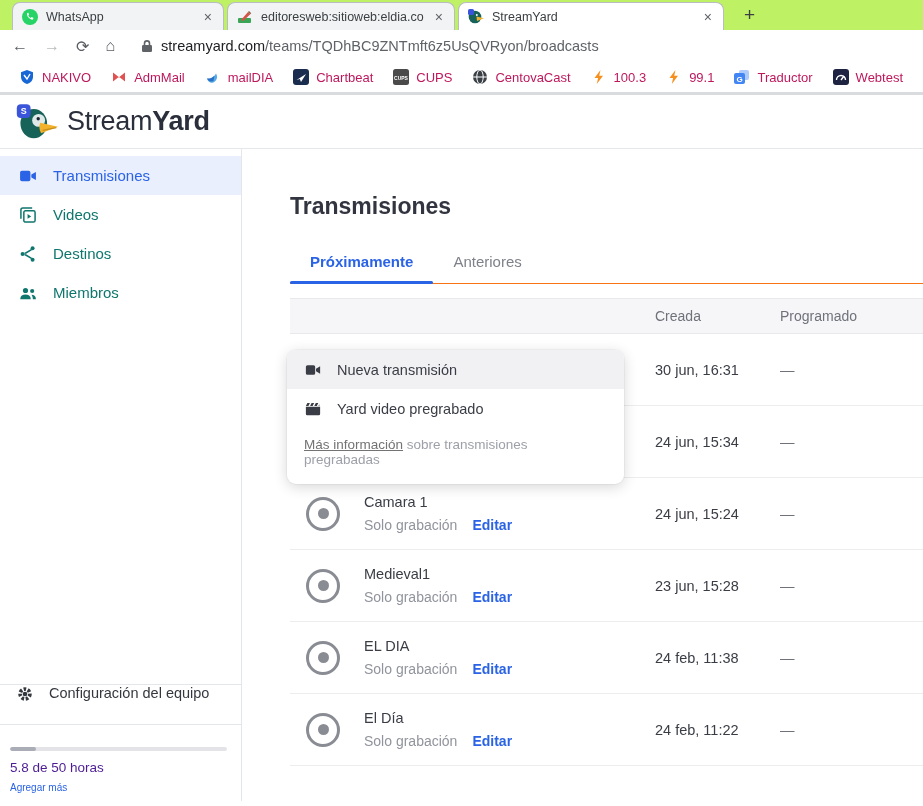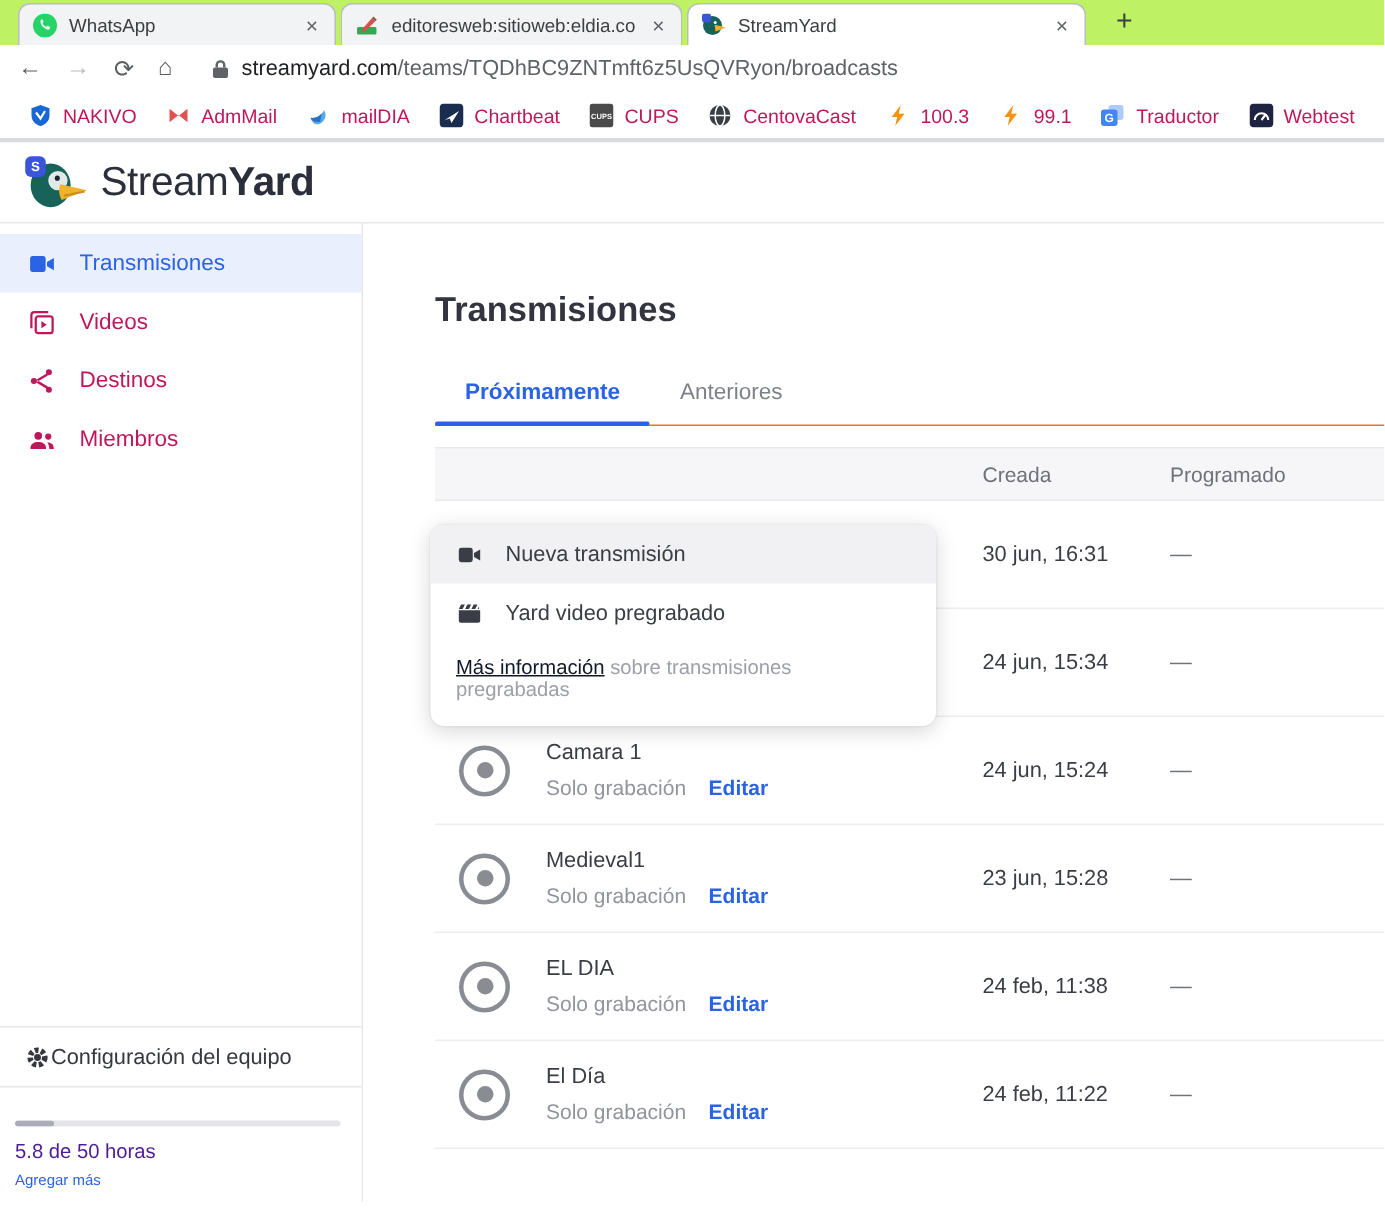--- a/index.html
+++ b/index.html
@@ -32,26 +32,26 @@
   .bm svg { width:16px; height:16px; }
 
   
   .appheader { height:54px; background:#fff; border-bottom:1px solid #e6e7ea; display:flex; align-items:center; padding-left:16px; }
   .brand { margin-left:9px; font-size:27px; color:#2b2f3b; letter-spacing:-0.3px; }
   .brand b { font-weight:700; }
 
   
   .appbody { display:flex; height:652px; }
   .sidebar { width:242px; border-right:1px solid #e5e6e9; position:relative; padding-top:7px; flex:none; }
-  .navitem { height:39px; display:flex; align-items:center; gap:15px; padding-left:18px; font-size:15px; color:#be185d; }
+  .navitem { height:39px; display:flex; align-items:center; gap:15px; padding-left:18px; font-size:15px; color:#0f766e; }
   .navitem svg { width:20px; height:20px; flex:none; }
   .navitem.active { background:#e9effc; color:#2a63e6; }
 
   .sidebottom { position:absolute; left:0; right:0; bottom:0; background:#fff; }
-  .configrow { border-top:1px solid #e5e6e9; height:40px; display:flex; align-items:center; padding-left:16px; font-size:14.5px; color:#35383f; }
+  .configrow { border-top:1px solid #e5e6e9; height:40px; display:flex; align-items:flex-start; gap:15px; padding-left:16px; font-size:14.5px; color:#35383f; }
   .configrow svg { width:18px; height:18px; }
   .storage { border-top:1px solid #e5e6e9; padding:11px 14px 8px 10px; }
   .storage-head { display:flex; justify-content:space-between; align-items:flex-start; }
   .storage-title { font-size:14px; line-height:1.5; color:#43464e; max-width:165px; }
   .helpicon { width:17px; height:17px; border:1.6px solid #2a63e6; border-radius:50%; color:#2a63e6;
               font-size:11px; font-weight:700; display:flex; align-items:center; justify-content:center; margin-top:6px; }
   .progress { height:4px; background:#e4e4e8; border-radius:2px; margin:11px 0 9px; overflow:hidden; }
   .progress-fill { height:100%; background:#aaadb5; border-radius:2px; }
   .usage { font-size:13.5px; color:#4c1d95; margin-bottom:7px; }
   .addmore { font-size:10px; color:#2a63e6; }
@@ -84,21 +84,21 @@
   .rcreated { color:#3a3d45; }
   .rsched { color:#6f727a; }
 
   
   .dropdown { position:absolute; left:287px; top:350px; width:337px; background:#fff; border-radius:9px;
               box-shadow:0 3px 14px rgba(0,0,0,.16), 0 0 0 1px rgba(0,0,0,.03); z-index:30; overflow:hidden; padding-bottom:3px; }
   .ditem { height:39px; display:flex; align-items:center; gap:15px; padding:0 17px; font-size:14.5px; color:#3a3d45; }
   .ditem.hover { background:#f1f1f3; }
   .ditem svg { width:18px; height:18px; flex:none; color:#3a3d45; }
   .dfoot { padding:9px 17px 14px; font-size:13.5px; color:#9da0a8; }
-  .dfoot a { color:#0f172a; text-decoration:underline; }
+  .dfoot a { color:#737373; text-decoration:underline; }
 </style>
 </head>
 <body>
 
 <div id="page">
 
   <div class="tabstrip">
     <div class="tab tab1">
       <svg class="favicon" viewBox="0 0 16 16">
           <circle cx="8" cy="8" r="8" fill="#25d366"></circle>

